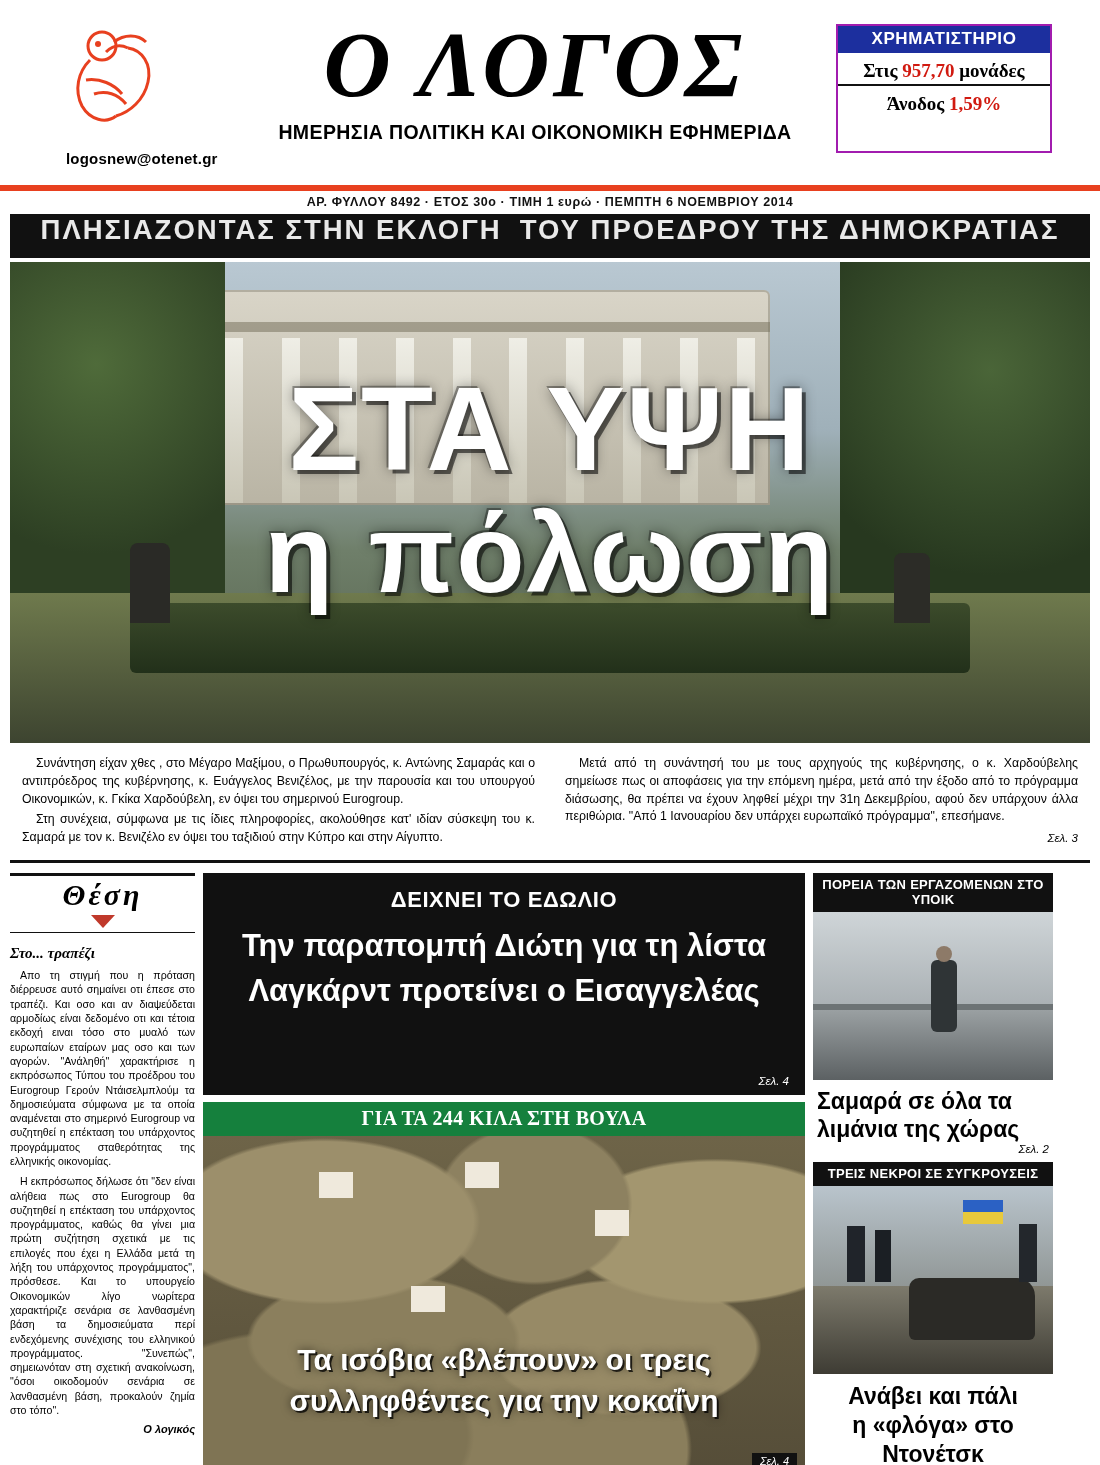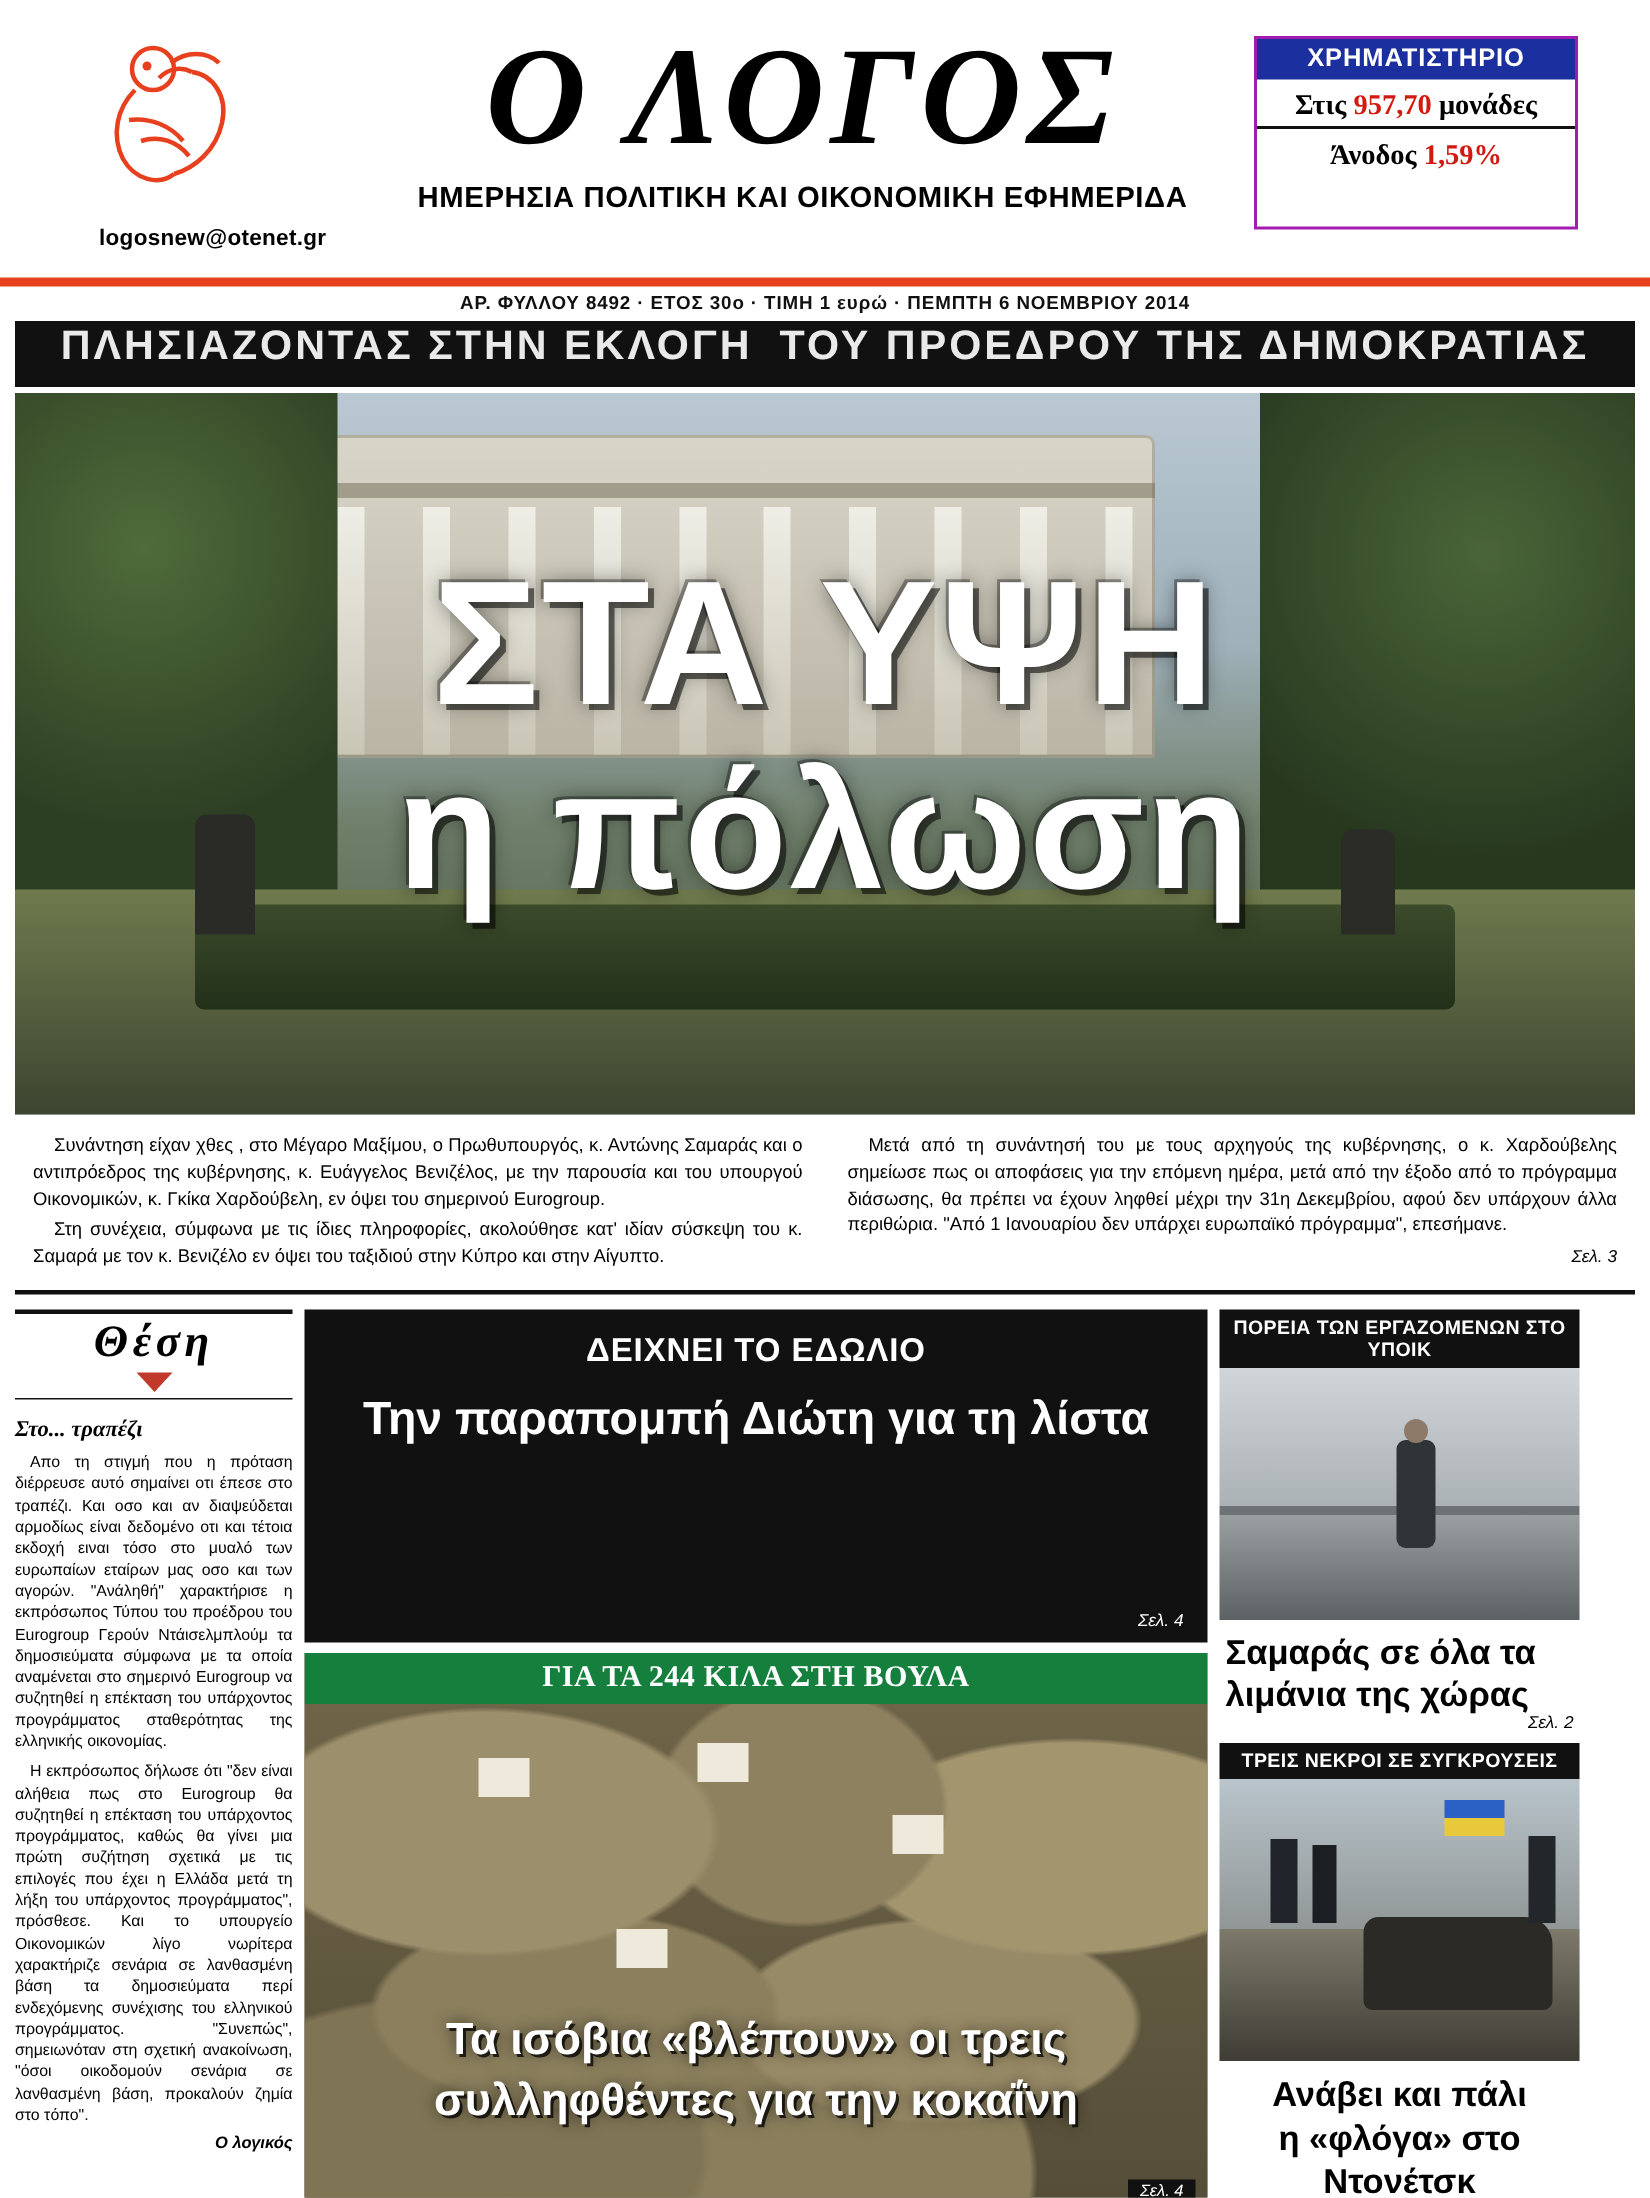--- a/index.html
+++ b/index.html
@@ -299,20 +299,21 @@
         <p>Απο τη στιγμή που η πρόταση διέρρευσε αυτό σημαίνει οτι έπεσε στο τραπέζι. Και οσο και αν διαψεύδεται αρμοδίως είναι δεδομένο οτι και τέτοια εκδοχή ειναι τόσο στο μυαλό των ευρωπαίων εταίρων μας οσο και των αγορών. "Ανάληθή" χαρακτήρισε η εκπρόσωπος Τύπου του προέδρου του Eurogroup Γερούν Ντάισελμπλούμ τα δημοσιεύματα σύμφωνα με τα οποία αναμένεται στο σημερινό Eurogroup να συζητηθεί η επέκταση του υπάρχοντος προγράμματος σταθερότητας της ελληνικής οικονομίας.</p>
         <p>Η εκπρόσωπος δήλωσε ότι "δεν είναι αλήθεια πως στο Eurogroup θα συζητηθεί η επέκταση του υπάρχοντος προγράμματος, καθώς θα γίνει μια πρώτη συζήτηση σχετικά με τις επιλογές που έχει η Ελλάδα μετά τη λήξη του υπάρχοντος προγράμματος", πρόσθεσε. Και το υπουργείο Οικονομικών λίγο νωρίτερα χαρακτήριζε σενάρια σε λανθασμένη βάση τα δημοσιεύματα περί ενδεχόμενης συνέχισης του ελληνικού προγράμματος. "Συνεπώς", σημειωνόταν στη σχετική ανακοίνωση, "όσοι οικοδομούν σενάρια σε λανθασμένη βάση, προκαλούν ζημία στο τόπο".</p>
       </div>
       <div class="op-sign">Ο λογικός</div>
     </div>
 
     <div class="col-mid">
       <div class="mid-top">
         <div class="mid-kicker">ΔΕΙΧΝΕΙ ΤΟ ΕΔΩΛΙΟ</div>
         <div class="mid-head">Την παραπομπή Διώτη για τη λίστα</div>
+        <div class="mid-head" style="margin-top:6px">Λαγκάρντ προτείνει ο Εισαγγελέας</div>
         <div class="mid-ref">Σελ. 4</div>
       </div>
 
       <div class="mid-bot">
         <div class="mid-bot-strip">ΓΙΑ ΤΑ 244 ΚΙΛΑ ΣΤΗ ΒΟΥΛΑ</div>
         <div class="bales">
           <span class="bale-tag" style="left:116px;top:36px"></span>
           <span class="bale-tag" style="left:262px;top:26px"></span>
           <span class="bale-tag" style="left:392px;top:74px"></span>
           <span class="bale-tag" style="left:208px;top:150px"></span>
@@ -327,21 +328,21 @@
 
     <div class="col-right">
 
       <div>
         <div class="r-strip">ΠΟΡΕΙΑ ΤΩΝ ΕΡΓΑΖΟΜΕΝΩΝ ΣΤΟ ΥΠΟΙΚ</div>
         <div class="r-photo1">
           <div class="rail"></div>
           <div class="floor"></div>
           <div class="man"></div>
         </div>
-        <div class="r-head">Σαμαράς σε όλα τα</div>
+        <div class="r-head">Σαμαρά σε όλα τα</div>
         <div class="r-head" style="padding-top:0">λιμάνια της χώρας</div>
         <div class="r-ref">Σελ. 2</div>
       </div>
 
       <div>
         <div class="r-strip">ΤΡΕΙΣ ΝΕΚΡΟΙ ΣΕ ΣΥΓΚΡΟΥΣΕΙΣ</div>
         <div class="r-photo2">
           <div class="flag"></div>
           <div class="ground"></div>
           <div class="car"></div>

